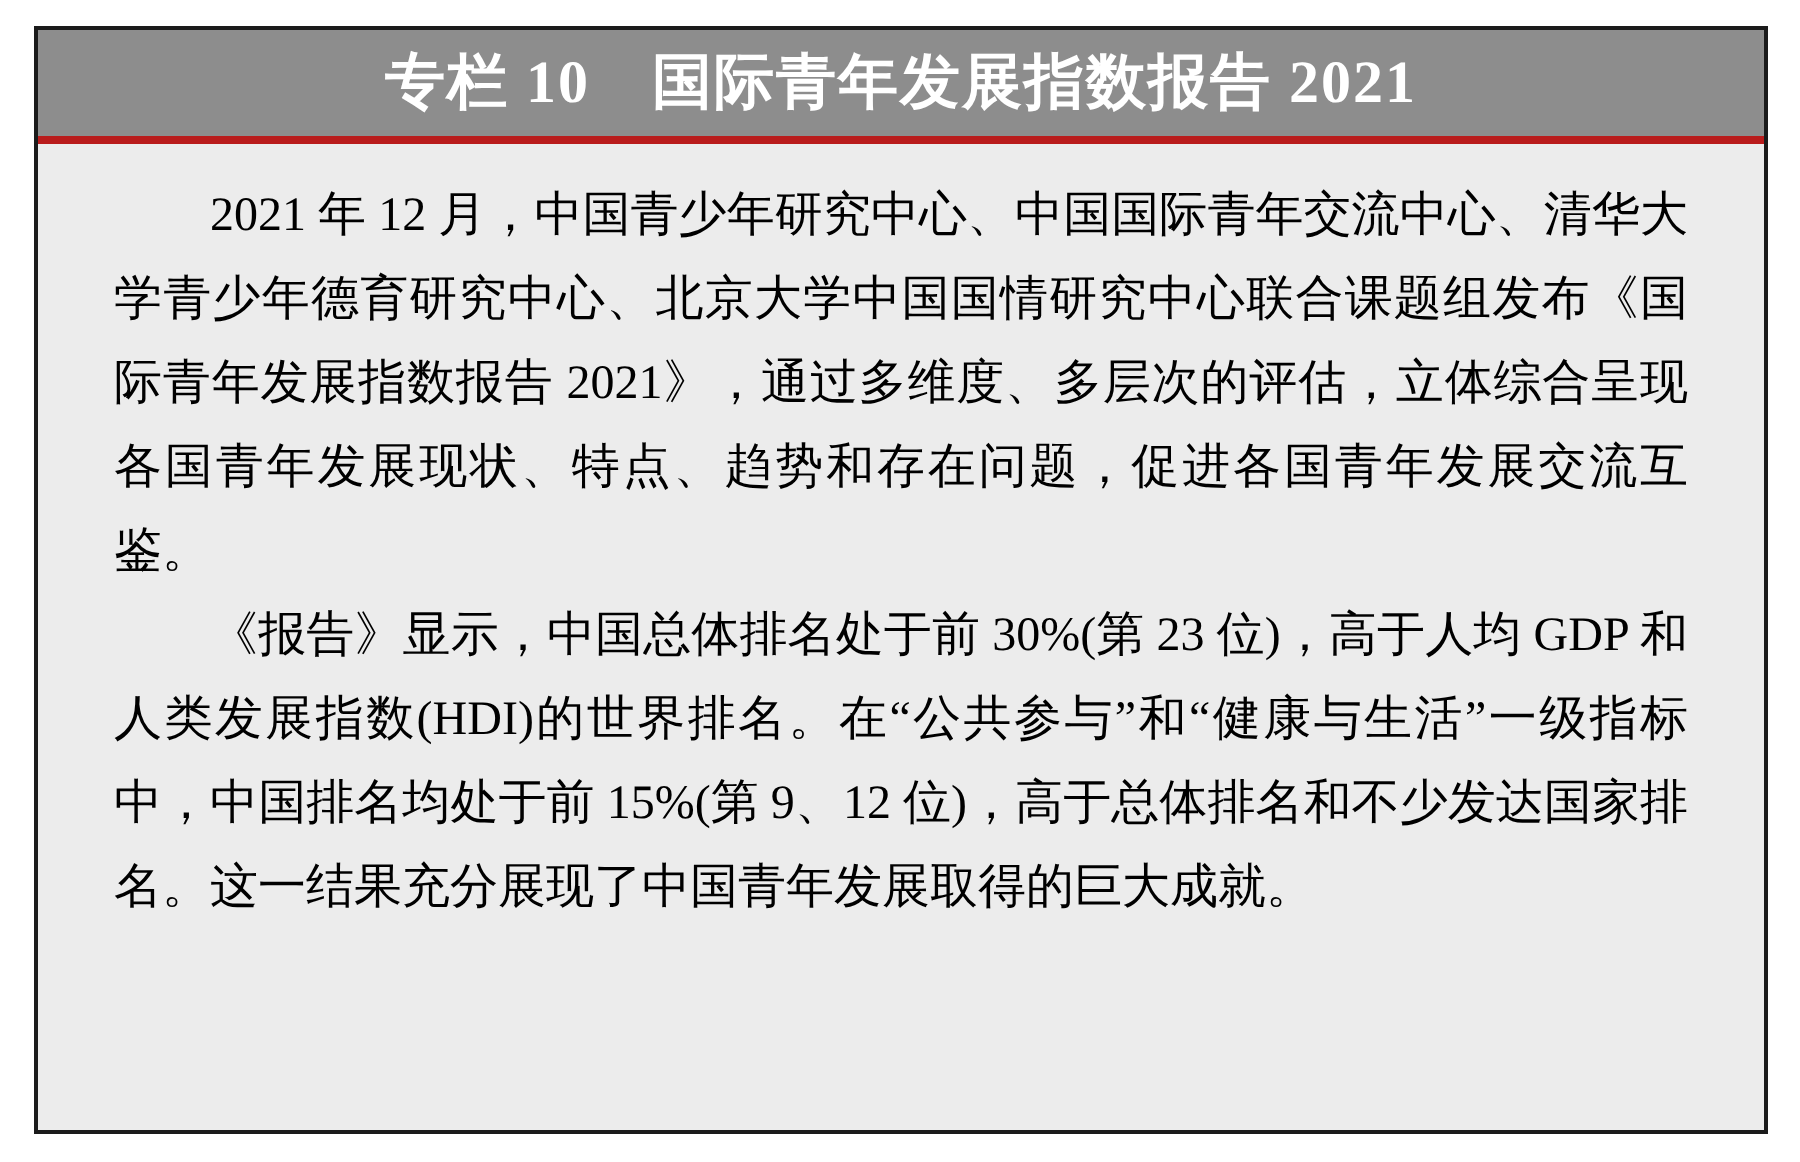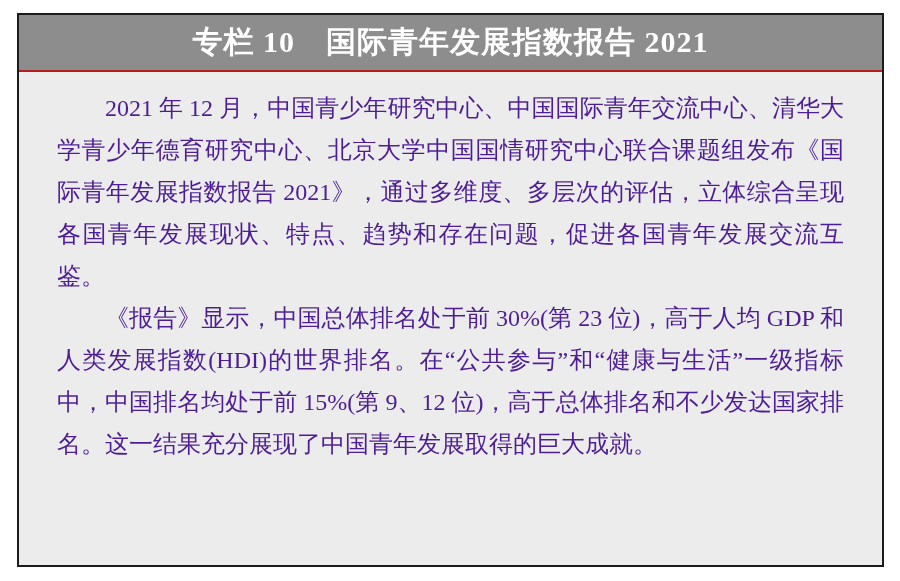--- a/index.html
+++ b/index.html
@@ -24,38 +24,38 @@
     width: 867px;
     height: 554px;
     box-sizing: border-box;
     border: 2px solid #1b1b1b;
     background: #ececec;
   }
   .panel-header {
     box-sizing: border-box;
     height: 57px;
     background: #8d8d8d;
-    border-bottom: 2px solid #b91c1c;
+    border-bottom: 4px solid #b91c1c;
     display: flex;
     align-items: center;
     justify-content: center;
   }
   .panel-title {
     color: #ffffff;
     font-size: 30px;
     font-weight: bold;
     letter-spacing: 1px;
     white-space: nowrap;
   }
   .panel-body {
     box-sizing: border-box;
     height: 493px;
     padding: 15px 38px 10px 38px;
     background: #ececec;
-    color: #4c1d95;
+    color: #000000;
   }
   .panel-body p {
     margin: 0;
     padding: 0;
     font-size: 24px;
     line-height: 42px;
     text-align: justify;
     text-justify: inter-ideograph;
     text-indent: 2em;
     word-break: normal;

